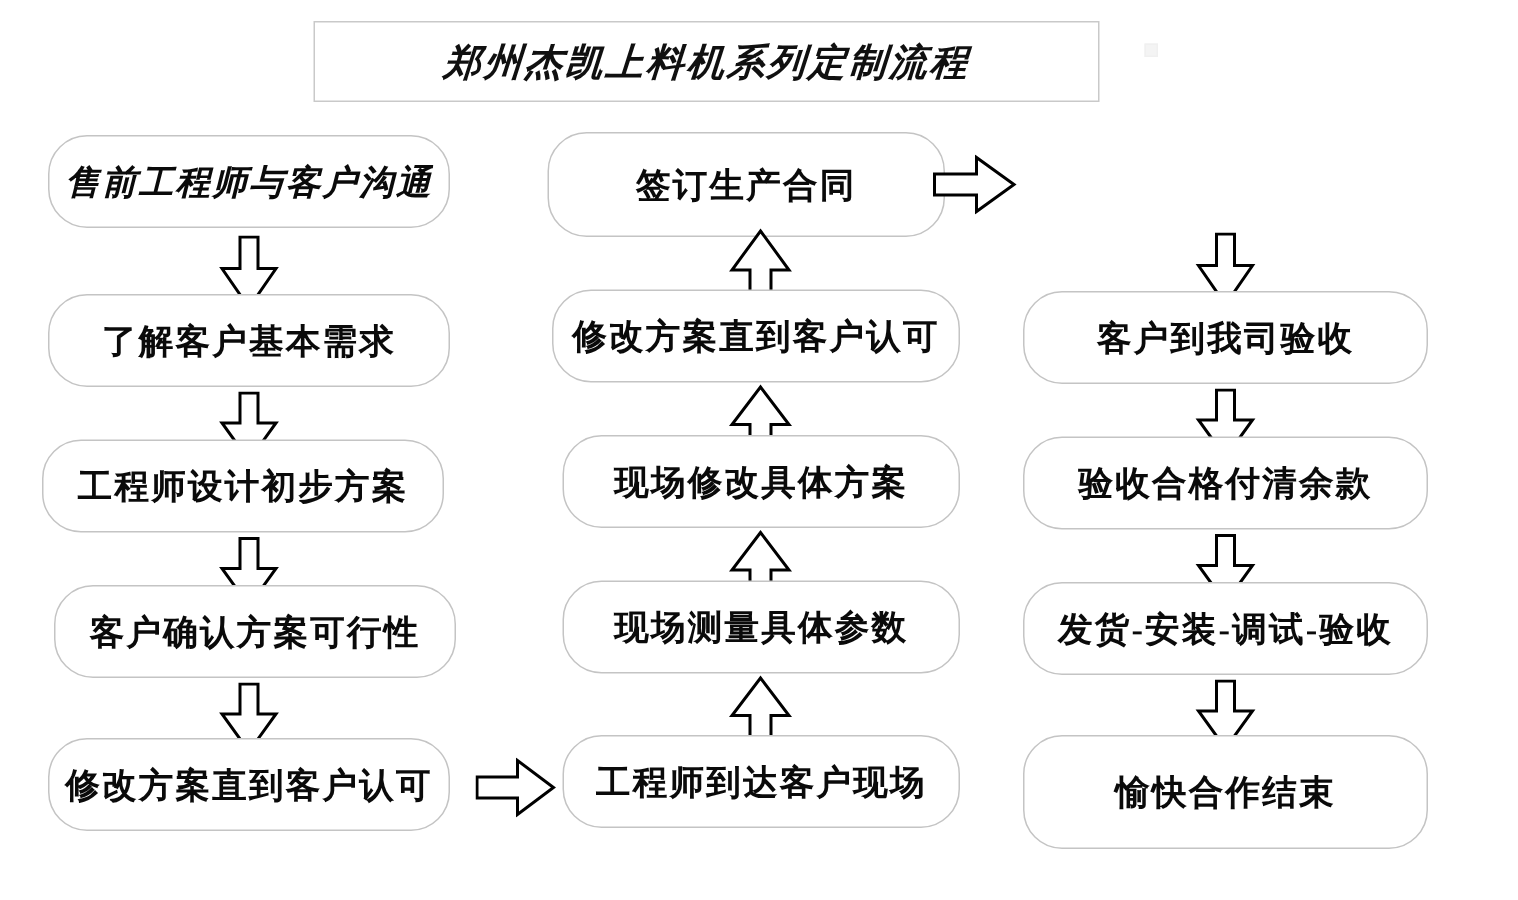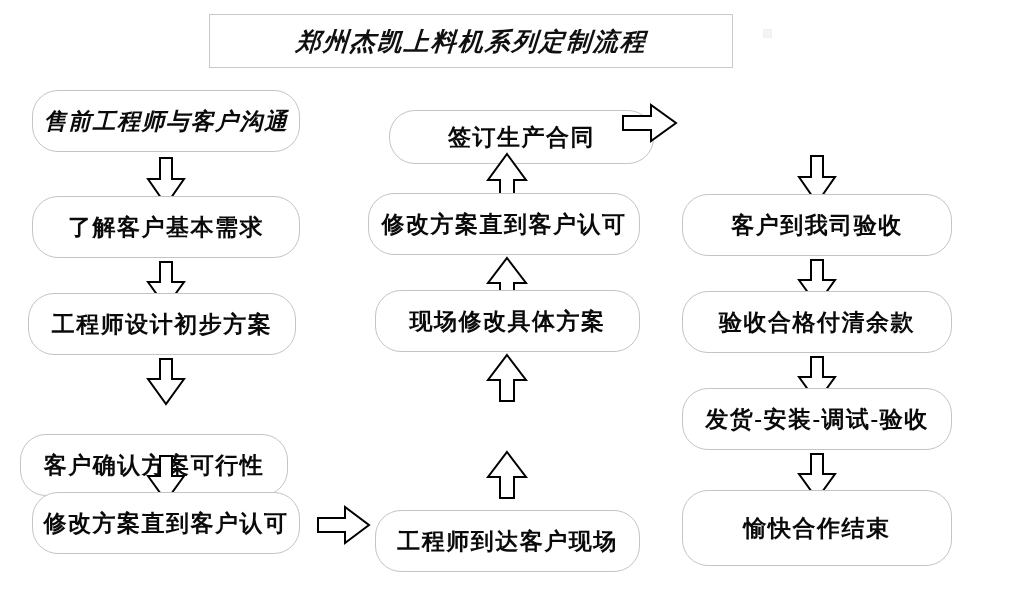--- a/index.html
+++ b/index.html
@@ -116,41 +116,41 @@
   <div class="node" style="left:28px; top:293px; width:268px; height:62px;">
     <span class="node-label">工程师设计初步方案</span>
   </div>
 
   <div class="arrow" style="left:140px; top:358px;">
     <svg width="52" height="48" viewBox="0 0 52 48">
       <polygon points="20,1 32,1 32,21 44,21 26,46 8,21 20,21" fill="#ffffff" stroke="#000000" stroke-width="2" stroke-linejoin="miter"></polygon>
     </svg>
   </div>
 
-  <div class="node" style="left:20px; top:390px; width:268px; height:62px;margin-top:44px;">
+  <div class="node" style="left:36px; top:390px; width:268px; height:62px;">
     <span class="node-label">客户确认方案可行性</span>
   </div>
 
   <div class="arrow" style="left:140px; top:455px;">
     <svg width="52" height="48" viewBox="0 0 52 48">
       <polygon points="20,1 32,1 32,21 44,21 26,46 8,21 20,21" fill="#ffffff" stroke="#000000" stroke-width="2" stroke-linejoin="miter"></polygon>
     </svg>
   </div>
 
   <div class="node" style="left:32px; top:492px; width:268px; height:62px;">
     <span class="node-label">修改方案直到客户认可</span>
   </div>
 
   <div class="arrow" style="left:317px; top:505px;">
     <svg width="56" height="40" viewBox="0 0 56 40">
       <polygon points="1,13 28,13 28,2 52,20 28,38 28,27 1,27" fill="#ffffff" stroke="#000000" stroke-width="2" stroke-linejoin="miter"></polygon>
     </svg>
   </div>
 
-  <div class="node" style="left:389px; top:88px; width:265px; height:54px;margin-top:22px;">
+  <div class="node" style="left:365px; top:88px; width:265px; height:70px;">
     <span class="node-label">签订生产合同</span>
   </div>
 
   <div class="arrow" style="left:481px; top:152px;">
     <svg width="52" height="52" viewBox="0 0 52 52">
       <polygon points="26,2 45,28 33,28 33,50 19,50 19,28 7,28" fill="#ffffff" stroke="#000000" stroke-width="2" stroke-linejoin="miter"></polygon>
     </svg>
   </div>
 
   <div class="node" style="left:368px; top:193px; width:272px; height:62px;">
@@ -166,28 +166,31 @@
   <div class="node" style="left:375px; top:290px; width:265px; height:62px;justify-content:center;">
     <span class="node-label">现场修改具体方案</span>
   </div>
 
   <div class="arrow" style="left:481px; top:353px;">
     <svg width="52" height="50" viewBox="0 0 52 50">
       <polygon points="26,2 45,27 33,27 33,48 19,48 19,27 7,27" fill="#ffffff" stroke="#000000" stroke-width="2" stroke-linejoin="miter"></polygon>
     </svg>
   </div>
 
+  <div class="node" style="left:375px; top:387px; width:265px; height:62px;">
+    <span class="node-label">现场测量具体参数</span>
+  </div>
 
   <div class="arrow" style="left:481px; top:450px;">
     <svg width="52" height="50" viewBox="0 0 52 50">
       <polygon points="26,2 45,27 33,27 33,48 19,48 19,27 7,27" fill="#ffffff" stroke="#000000" stroke-width="2" stroke-linejoin="miter"></polygon>
     </svg>
   </div>
 
-  <div class="node" style="left:375px; top:490px; width:265px; height:62px;margin-top:20px;">
+  <div class="node" style="left:375px; top:490px; width:265px; height:62px;">
     <span class="node-label">工程师到达客户现场</span>
   </div>
 
   <div class="arrow" style="left:622px; top:103px;">
     <svg width="58" height="40" viewBox="0 0 58 40">
       <polygon points="1,13 29,13 29,2 54,20 29,38 29,27 1,27" fill="#ffffff" stroke="#000000" stroke-width="2" stroke-linejoin="miter"></polygon>
     </svg>
   </div>
 
 

